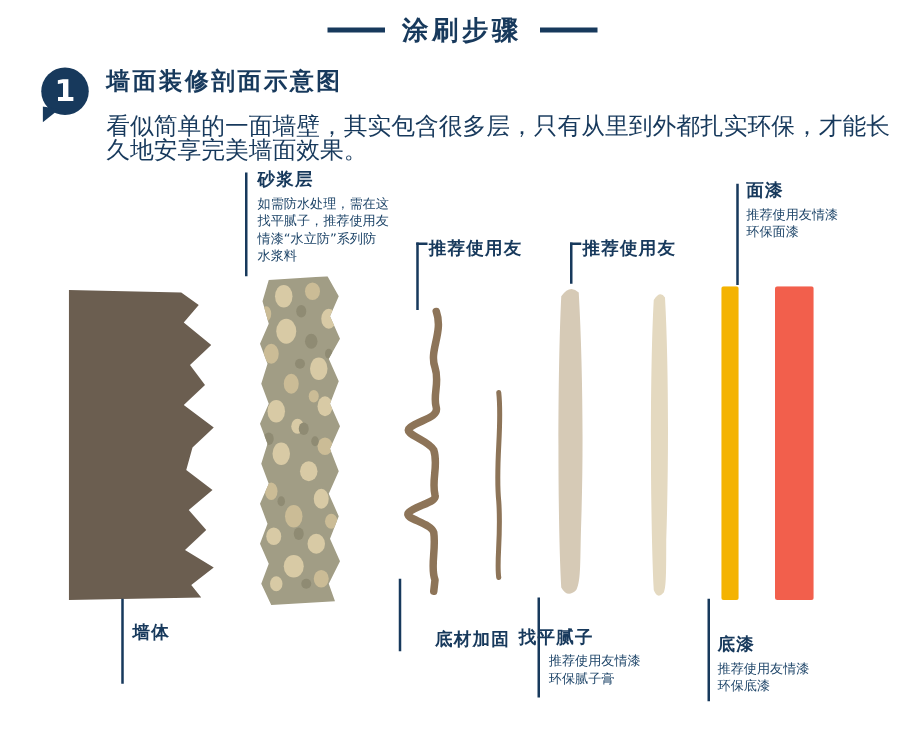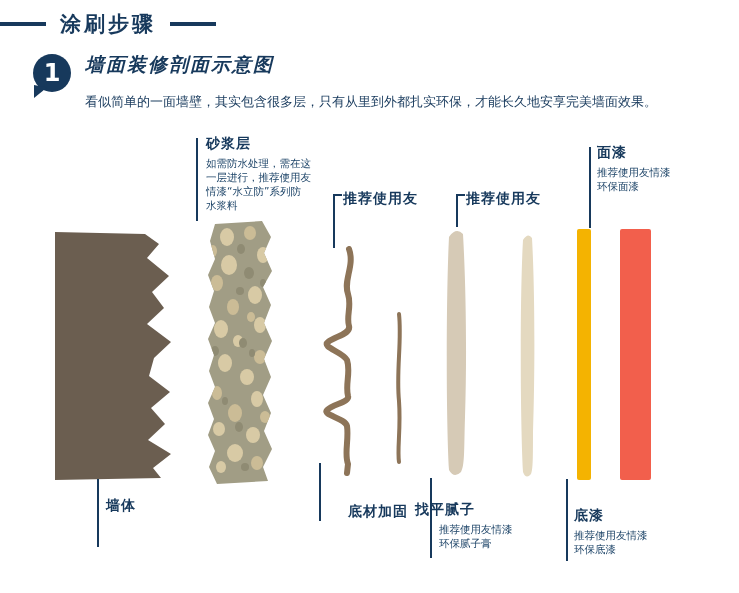--- a/index.html
+++ b/index.html
@@ -7,36 +7,36 @@
   body {
     background:#ffffff;
     font-family:"DejaVu Sans","Liberation Sans",sans-serif;
     color:#17395c;
     overflow:hidden;
   }
   .page { position:relative; width:739px; height:593px; background:#fff; }
 
   
   .header { position:absolute; top:10px; left:0; width:739px;
-            display:flex; align-items:center; justify-content:flex-start; gap:14px; }
+            display:flex; align-items:center; justify-content:center; gap:14px; }
   .dash { width:46px; height:4px; background:#17395c; }
   .page-title { font-size:21px; font-weight:bold; letter-spacing:3px; }
 
   
   .badge { position:absolute; left:33px; top:54px; width:38px; height:38px;
            background:#17395c; color:#fff; border-radius:50%;
            display:flex; align-items:center; justify-content:center;
            font-size:24px; font-weight:bold; }
   .badge::after { content:""; position:absolute; left:1px; bottom:-6px;
            width:13px; height:13px; background:#17395c;
            clip-path:polygon(0 100%, 0 0, 100% 20%); }
   .section-title { position:absolute; left:85px; top:52px;
-           font-size:19px; font-weight:bold; letter-spacing:2px;font-style:italic; }
+           font-size:19px; font-weight:bold; letter-spacing:2px; }
   .section-desc { position:absolute; left:85px; top:92px; width:640px;
-           font-size:13px; line-height:19px; }
+           font-size:19px; line-height:19px; }
 
   
   .abs { position:absolute; }
   .connector { position:absolute; border-left:2px solid #17395c; }
   .tick-top { width:9px; border-top:2px solid #17395c; }
   .label-title { position:absolute; font-size:14px; font-weight:bold;
                  white-space:nowrap; letter-spacing:1px; }
   .label-note  { position:absolute; font-size:10.5px; line-height:14px;
                  white-space:pre-line; color:#1d4468; }
 </style>
@@ -138,21 +138,21 @@
   <div class="connector tick-top" style="left:333px;top:194px;height:54px"></div>
   <div class="connector tick-top" style="left:456px;top:194px;height:33px"></div>
   <div class="connector" style="left:589px;top:147px;height:81px"></div>
   <div class="connector" style="left:97px;top:479px;height:68px"></div>
   <div class="connector" style="left:319px;top:463px;height:58px"></div>
   <div class="connector" style="left:430px;top:478px;height:80px"></div>
   <div class="connector" style="left:566px;top:479px;height:82px"></div>
 
   <div class="label-title" style="left:206px;top:135px">砂浆层</div>
   <div class="label-note" style="left:206px;top:156px">如需防水处理，需在这
-一层进行，推荐使用友
+找平腻子，推荐使用友
 情漆“水立防”系列防
 水浆料</div>
 
   <div class="label-title" style="left:343px;top:190px">推荐使用友</div>
 
   <div class="label-title" style="left:466px;top:190px">推荐使用友</div>
 
   <div class="label-title" style="left:597px;top:144px">面漆</div>
   <div class="label-note" style="left:597px;top:165px">推荐使用友情漆
 环保面漆</div>

